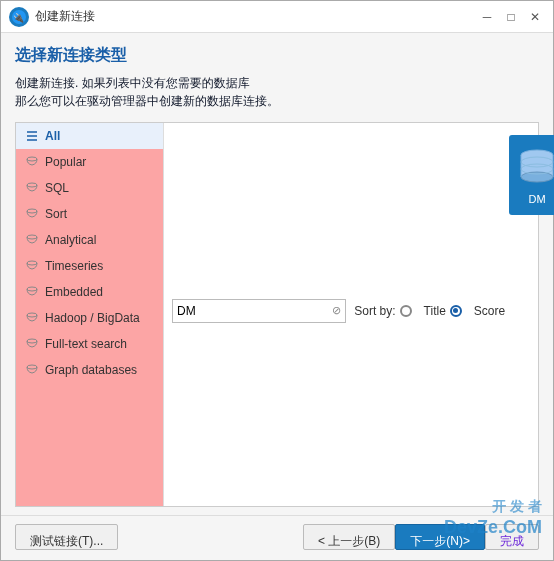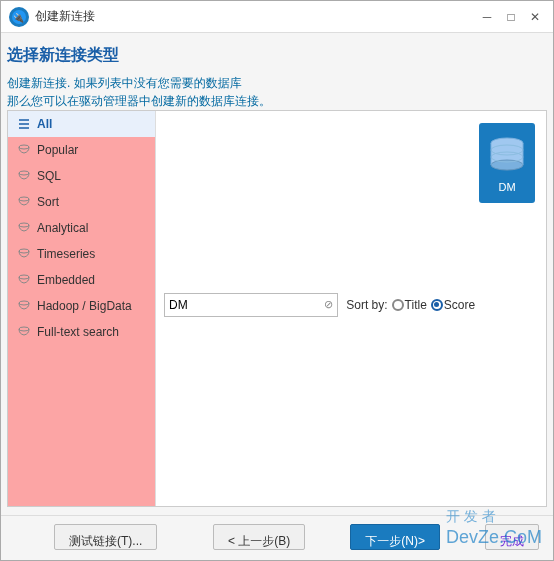--- a/index.html
+++ b/index.html
@@ -64,35 +64,36 @@
       display: flex;
       align-items: center;
       justify-content: center;
     }
 
     
     .content {
       flex: 1;
       display: flex;
       flex-direction: column;
-      padding: 12px 6px 8px;
+      padding: 12px 14px 8px;
       background: #f5f5f5;
     }
 
     .page-title {
       font-size: 16px;
       font-weight: bold;
       color: #1a5fa8;
       margin-bottom: 8px;
     }
 
     .description {
       font-size: 12px;
-      color: #0369a1;
+      color: #0f172a;
       line-height: 1.5;
+      margin-bottom: 12px;
     }
 
     
     .main-panel {
       display: flex;
       flex: 1;
       gap: 0;
       background: white;
       border: 1px solid #ccc;
     }
@@ -164,21 +165,21 @@
     .sort-options {
       display: flex;
       align-items: flex-start;
       font-size: 12px;
       color: #333;
       gap: 4px;
     }
     .sort-radio-item {
       display: flex;
       align-items: center;
-      gap: 1px;
+      gap: 12px;
       font-size: 12px;
       cursor: pointer;
     }
     .radio-circle {
       width: 12px;
       height: 12px;
       border-radius: 50%;
       border: 2px solid #888;
       display: flex;
       align-items: center;
@@ -247,56 +248,55 @@
       background: #f5f5f5;
       flex-shrink: 0;
       border-top: 1px solid #ddd;
     }
     .footer-left {
       display: flex;
       gap: 6px;
     }
     .footer-right {
       display: flex;
-      gap: 6px;
       align-items: flex-end;
     }
     .footer-btn {
       height: 26px;
       padding: 8px 14px;
       border: 1px solid #bbb;
       background: #f0f0f0;
       font-size: 12px;
       color: #333;
       cursor: pointer;
       font-family: inherit;
       border-radius: 2px;
-      margin-left: 39px;
     }
     .footer-btn.primary {
       background: #1a7bbf;
       color: white;
       border-color: #1565a0;
     }
     .footer-btn:disabled {
       color: #6d28d9;
       cursor: default;
     }
 
     
     .watermark {
       position: fixed;
-      bottom: 12px;
+      bottom: 22px;
       right: 12px;
       font-size: 18px;
       color: rgba(30, 130, 200, 0.7);
-      font-weight: normal;
+      font-weight: bold;
       pointer-events: none;
       z-index: 9999;
       line-height: 1.3;
+      text-align: right;
     }
     .watermark-top {
       font-size: 14px;
       color: rgba(30, 130, 200, 0.6);
     }
   </style>
 </head>
 <body>
 
 <div class="window">
@@ -410,20 +410,29 @@
         <div class="sidebar-item">
           <div class="sidebar-item-icon">
             <svg width="14" height="12" viewBox="0 0 14 12">
               <ellipse cx="7" cy="3" rx="5" ry="2" fill="none" stroke="#888" stroke-width="1"></ellipse>
               <path d="M2 3 Q2 8 7 9 Q12 8 12 3" fill="none" stroke="#888" stroke-width="1"></path>
             </svg>
           </div>
           <span>Full-text search</span>
         </div>
 
+        <div class="sidebar-item">
+          <div class="sidebar-item-icon">
+            <svg width="14" height="12" viewBox="0 0 14 12">
+              <ellipse cx="7" cy="3" rx="5" ry="2" fill="none" stroke="#888" stroke-width="1"></ellipse>
+              <path d="M2 3 Q2 8 7 9 Q12 8 12 3" fill="none" stroke="#888" stroke-width="1"></path>
+            </svg>
+          </div>
+          <span>Graph databases</span>
+        </div>
       </div>
 
       <div class="right-panel">
 
         <div class="search-bar">
           <div class="search-input-wrap">
             <input class="search-input" type="text" value="DM" style="">
             <span class="search-clear-icon">⊘</span>
           </div>
           <div class="sort-options">

